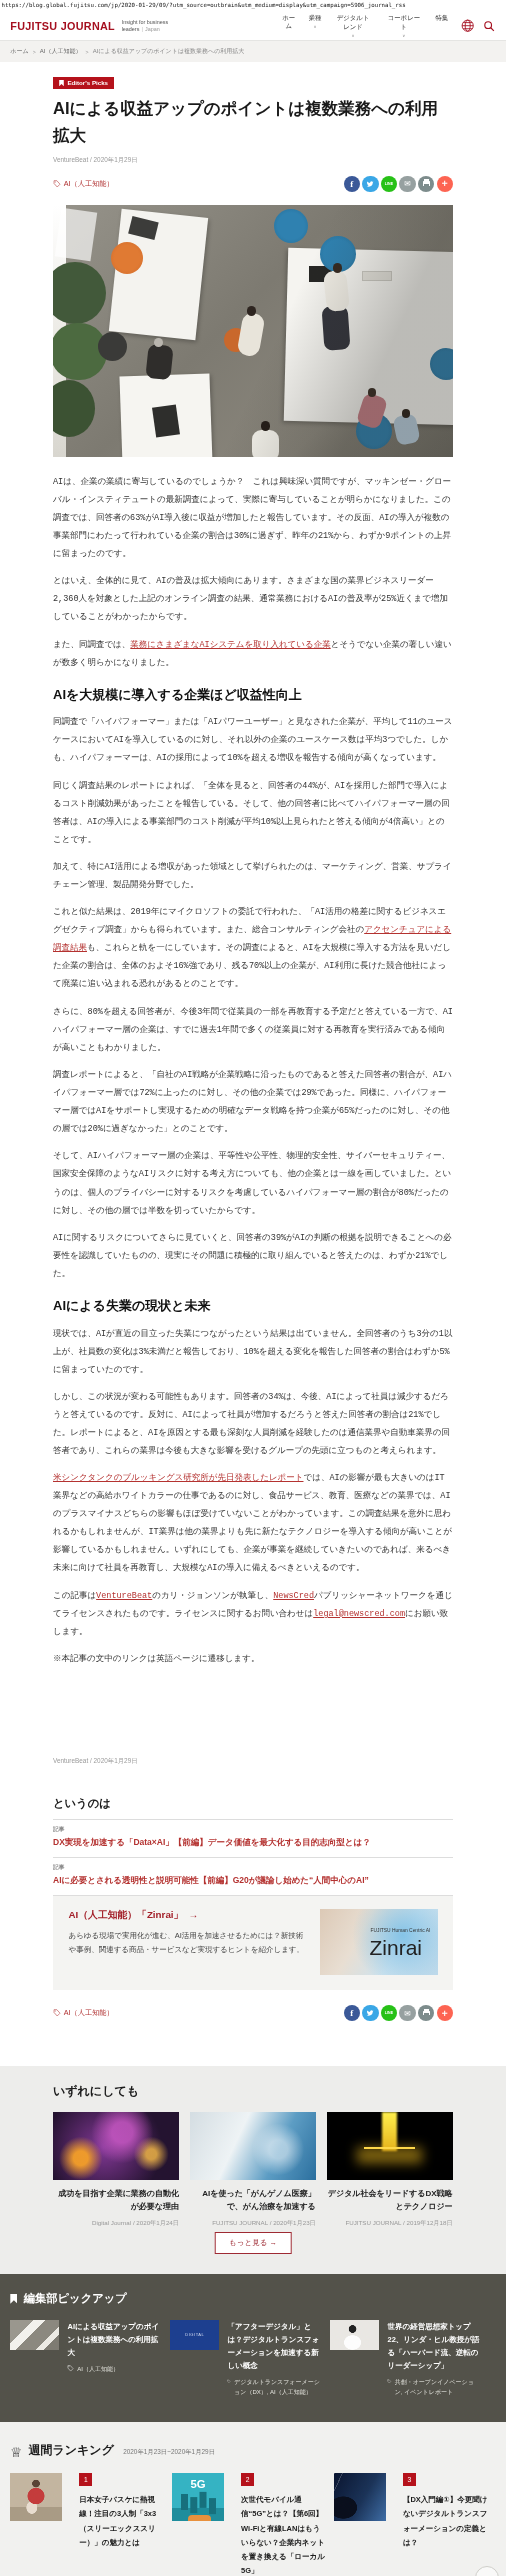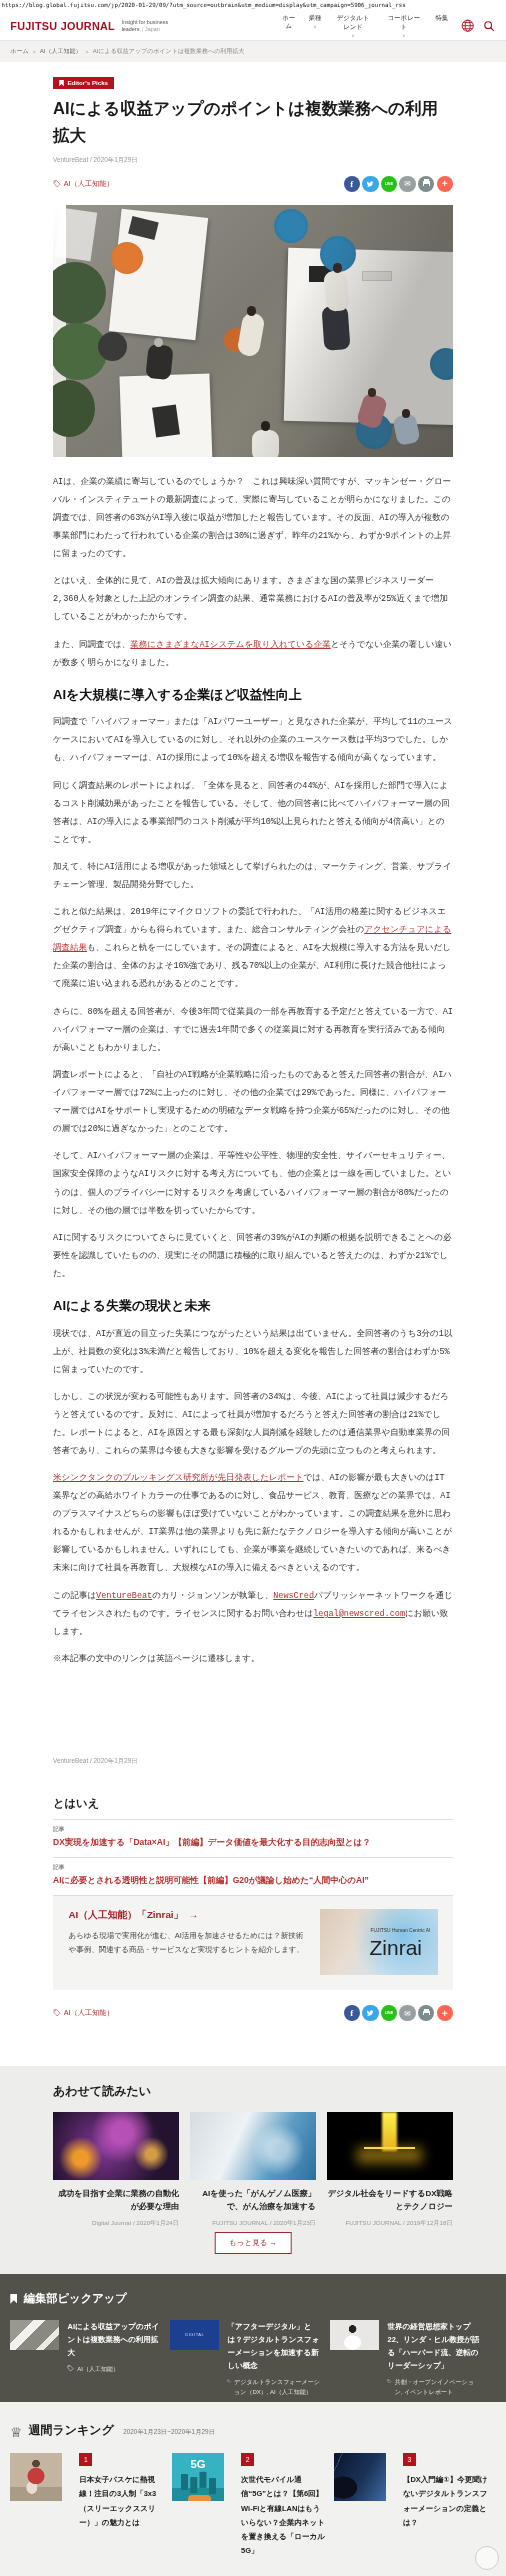--- a/index.html
+++ b/index.html
@@ -135,21 +135,21 @@
       linear-gradient(#000 0 0) ,
       #0d0b06; position:relative; overflow:hidden; }
   .rm-thumb.t3::before { content:""; position:absolute; left:44%; top:0; width:12%; height:58%; background:linear-gradient(#fff04d,#e6b41e); filter:blur(1px); }
   .rm-thumb.t3::after { content:""; position:absolute; left:30%; top:52%; width:40%; height:2.1px; background:#ffd84a; box-shadow:0 7.2px 11.3px 7.2px rgba(230,180,30,.55); }
   .rm-title { font-size:8px; font-weight:bold; color:#222; line-height:1.7; margin-top:7.2px; }
   .rm-meta { font-size:6.2px; color:#999; margin-top:5.2px; }
 
   .more-btn { position:absolute; left:50%; transform:translateX(-50%); top:166px; border:0.5px solid #9e2a33; color:#9e2a33; background:#fff; padding:5.2px 13.4px; font-size:7.5px; cursor:pointer; white-space:nowrap; }
 
   
-  .picks { height:128px; background:#53524a; padding:0 10.3px; position:relative; }
+  .picks { height:148px; background:#53524a; padding:0 10.3px; position:relative; }
   .picks-head { padding-top:17.5px; display:flex; align-items:center; gap:6.2px; color:#fff; }
   .picks-head .txt { font-size:11.3px; font-weight:bold; }
   .pk-cards { display:flex; margin-top:13.4px; }
   .pk-card { width:160px; display:flex; gap:8.2px; cursor:pointer; padding-right:10.3px; }
   .pk-thumb { width:49px; height:30px; flex:none; }
   .pk-thumb.p1 { background:linear-gradient(135deg,#9a978e 0 30%,#f2f1ed 30% 45%,#8b887f 45% 70%,#eceae4 70% 80%,#7e7b72 80%); }
   .pk-thumb.p2 { background:#1d3f8f; display:flex; align-items:center; justify-content:center; color:#cfd8f0; font-size:4.1px; letter-spacing:0.5px; }
   .pk-thumb.p3 { background:
       radial-gradient(circle at 46% 30%, #222 0 3.6px, rgba(0,0,0,0) 4.1px),
       radial-gradient(ellipse at 46% 75%, #fdfdfd 0 8.2px, rgba(0,0,0,0) 8.8px),
@@ -341,21 +341,21 @@
     </div>
 
   <div class="author-line">
     <span>VentureBeat</span>
     <span> </span><span>/</span>
     <span>2020年1月29日</span>
   </div>
 
   
   <section class="related">
-    <h3>とはいえ</h3>
+    <h3>というのは</h3>
     <div class="rel-item">
       <div class="rel-label">記事</div>
       <span class="rel-link">DX実現を加速する「Data×AI」【前編】データ価値を最大化する目的志向型とは？</span>
     </div>
     <div class="rel-item">
       <div class="rel-label">記事</div>
       <span class="rel-link">AIに必要とされる透明性と説明可能性【前編】G20が議論し始めた“人間中心のAI”</span>
     </div>
   </section>
 
@@ -394,21 +394,21 @@
       <span class="sbtn mail">✉</span>
       <span class="sbtn print">
           <span class="print-glyph"></span>
         </span>
       <span class="sbtn plus">＋</span>
     </span>
   </div>
 </main>
 
 <section class="read-more">
-  <h3>あわせて読みたい</h3>
+  <h3>いずれにしても</h3>
   <div class="rm-cards">
     <div class="rm-card">
       <div class="rm-thumb t1"></div>
       <div class="rm-title">成功を目指す企業に業務の自動化が必要な理由</div>
       <div class="rm-meta"><span>Digital Journal</span> <span>/</span> <span>2020年1月24日</span></div>
     </div>
     <div class="rm-card">
       <div class="rm-thumb t2"></div>
       <div class="rm-title">AIを使った「がんゲノム医療」で、がん治療を加速する</div>
       <div class="rm-meta"><span>FUJITSU JOURNAL</span> <span>/</span> <span>2020年1月23日</span></div>

